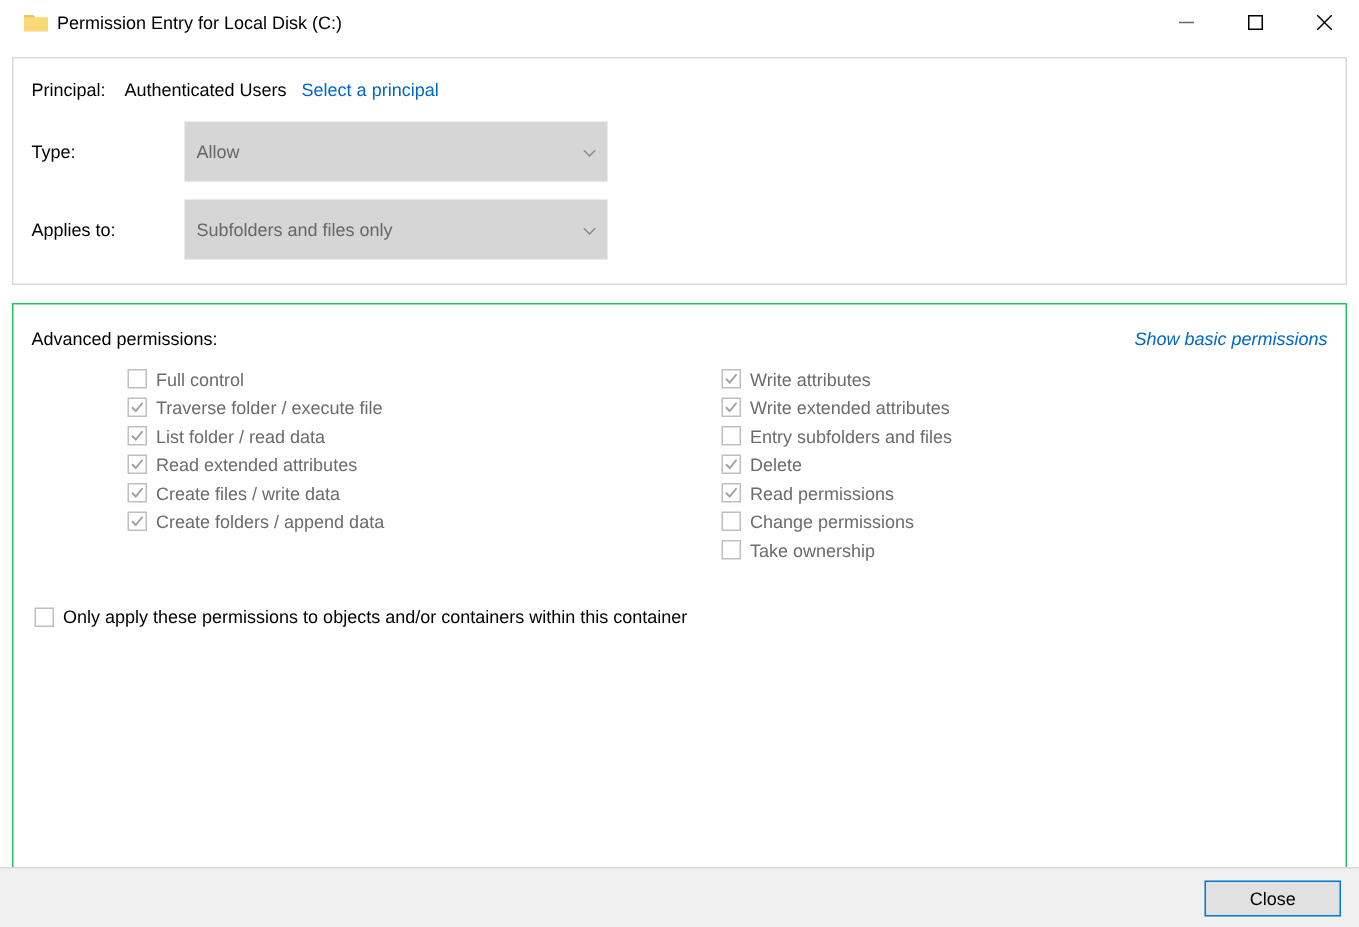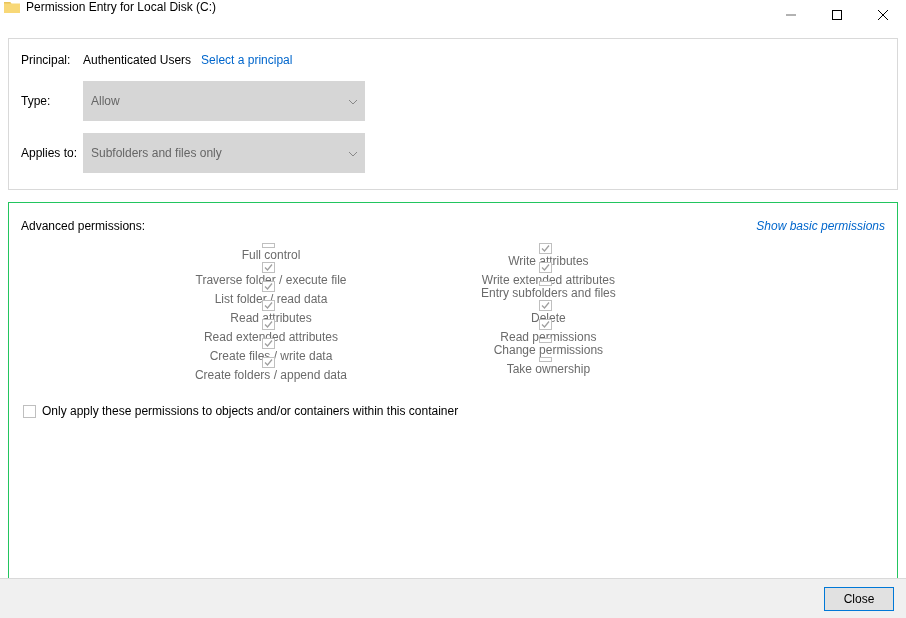--- a/index.html
+++ b/index.html
@@ -12,23 +12,25 @@
       font-size: 12px;
       background: #ffffff;
       width: 906px;
       height: 618px;
       overflow: hidden;
       position: relative;
     }
     .titlebar {
       height: 30px;
       display: flex;
+      align-items: center;
       padding-left: 4px;
       background: #ffffff;
       position: relative;
+      margin-left: 12px;
     }
     .titlebar .folder-icon {
       width: 16px;
       height: 14px;
       margin-right: 6px;
     }
     .titlebar .title-text {
       font-size: 12px;
       color: #000;
     }
@@ -77,20 +79,21 @@
     }
     .link {
       color: #0066cc;
       font-size: 12px;
       cursor: default;
     }
     .select-row {
       display: flex;
       align-items: center;
       margin-bottom: 12px;
+      gap: 40px;
     }
     .fake-select {
       width: 282px;
       height: 40px;
       background: #d6d6d6;
       color: #666;
       font-size: 12px;
       padding: 0 8px;
       display: flex;
       align-items: center;
@@ -137,21 +140,20 @@
     }
     .perm-col:last-child {
       padding-left: 24px;
     }
     .perm-item {
       display: flex;
       align-items: center;
       height: 19px;
       color: #6b6b6b;
       font-size: 12px;
-      flex-direction: column;
     }
     .cb {
       width: 13px;
       height: 13px;
       border: 1px solid #adadad;
       margin-right: 6px;
       display: inline-flex;
       align-items: center;
       justify-content: center;
       background: #fff;
@@ -178,21 +180,21 @@
       right: 0;
       height: 40px;
       border-top: 1px solid #d9d9d9;
       background: #f0f0f0;
       display: flex;
       justify-content: flex-end;
       align-items: center;
       padding-right: 12px;
     }
     .close-btn {
-      width: 70px;
+      width: 91px;
       height: 24px;
       border: 1px solid #0078d7;
       background: #e1e1e1;
       font-size: 12px;
       font-family: inherit;
       cursor: default;
     }
   </style>
 </head>
 <body>
@@ -289,28 +291,20 @@
               </svg>
             </span>
             <span>List folder / read data</span>
           </div>
           <div class="perm-item">
             <span class="cb disabled checked">
               <svg width="9" height="9">
                 <path d="M1 4.5 L3.5 7 L8 1.5" fill="none" stroke="#a0a0a0" stroke-width="1.3"></path>
               </svg>
             </span>
-            <span>Read attributes</span>
-          </div>
-          <div class="perm-item">
-            <span class="cb disabled checked">
-              <svg width="9" height="9">
-                <path d="M1 4.5 L3.5 7 L8 1.5" fill="none" stroke="#a0a0a0" stroke-width="1.3"></path>
-              </svg>
-            </span>
             <span>Read extended attributes</span>
           </div>
           <div class="perm-item">
             <span class="cb disabled checked">
               <svg width="9" height="9">
                 <path d="M1 4.5 L3.5 7 L8 1.5" fill="none" stroke="#a0a0a0" stroke-width="1.3"></path>
               </svg>
             </span>
             <span>Create files / write data</span>
           </div>

